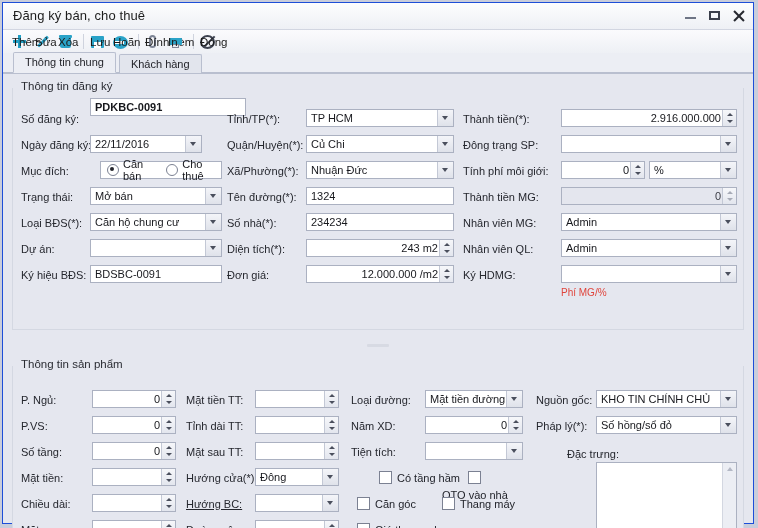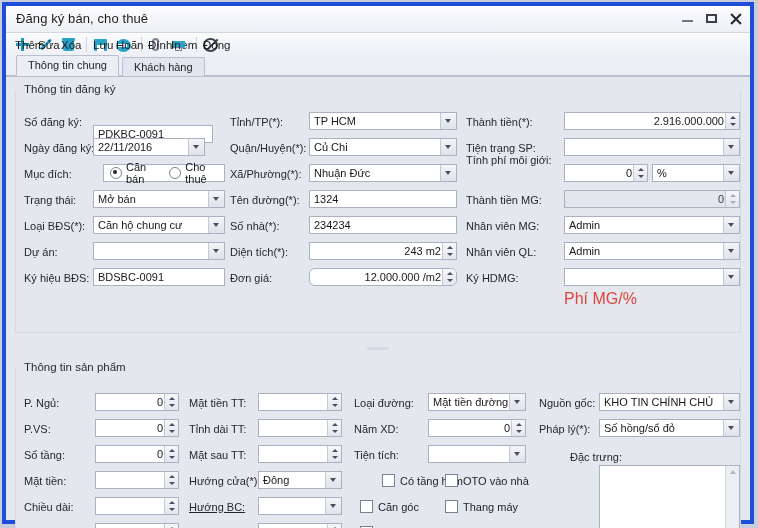--- a/index.html
+++ b/index.html
@@ -4,21 +4,21 @@
 <style>
   html,body{margin:0;padding:0;}
   body{
     width:758px;height:528px;overflow:hidden;
     font-family:"Liberation Sans","DejaVu Sans",sans-serif;
     font-size:11px;color:#1c1c1c;
     background:#c9cddb;
   }
   .window{
     position:absolute;left:2px;top:2px;width:752px;height:522px;
-    background:#eceef4;border:4px solid #1d4ed8;box-sizing:border-box;
+    background:#eceef4;border:1px solid #1d4ed8;box-sizing:border-box;
     display:flex;flex-direction:column;
   }
   
   .titlebar{
     height:26px;flex:0 0 26px;position:relative;
     background:linear-gradient(#fdfdfe,#eef0f5);
     border-bottom:1px solid #d2d6e1;
   }
   .title-text{
     position:absolute;left:10px;top:5px;font-size:13px;color:#1d1d1d;
@@ -128,21 +128,21 @@
     position:absolute;height:18px;box-sizing:border-box;border:1px solid #abb1c1;background:#fff;
     display:flex;align-items:center;padding:0 6px;gap:13px;
   }
   .radio{display:flex;align-items:center;gap:4px;font-size:11px;color:#17181d;cursor:default;}
   .rdot{width:10px;height:10px;border:1px solid #7b8192;border-radius:50%;background:#fff;position:relative;flex:0 0 10px;}
   .radio.on .rdot::after{content:"";position:absolute;left:2px;top:2px;width:4px;height:4px;border-radius:50%;background:#23252c;}
 
   .chk{position:absolute;display:flex;align-items:center;gap:5px;font-size:11px;color:#22242b;cursor:default;white-space:nowrap;}
   .cbox{width:11px;height:11px;border:1px solid #7b8192;background:#fff;flex:0 0 11px;}
 
-  .warn{position:absolute;font-size:16px;color:#e0453c;}
+  .warn{position:absolute;font-size:10px;color:#e0453c;}
 
   .area{
     position:absolute;border:1px solid #abb1c1;background:#fff;box-sizing:border-box;
   }
   .area .sbar{
     position:absolute;right:0;top:0;bottom:0;width:13px;background:#eceef4;border-left:1px solid #d3d7e1;
   }
   .area .sbar::before{
     content:"";position:absolute;left:3.5px;top:4px;
     border-left:3px solid transparent;border-right:3px solid transparent;border-bottom:4px solid #b3b8c5;
@@ -216,21 +216,21 @@
       <div class="group-title">Thông tin đăng ký</div>
 
       <div class="lbl" style="left:9px;top:33px;">Số đăng ký:</div>
       <div class="lbl" style="left:9px;top:59px;">Ngày đăng ký:</div>
       <div class="lbl" style="left:9px;top:85px;">Mục đích:</div>
       <div class="lbl" style="left:9px;top:111px;">Trạng thái:</div>
       <div class="lbl" style="left:9px;top:137px;">Loại BĐS(*):</div>
       <div class="lbl" style="left:9px;top:163px;">Dự án:</div>
       <div class="lbl" style="left:9px;top:189px;">Ký hiệu BĐS:</div>
 
-      <div class="fld" style="left:78px;top:42px;width:120px;">
+      <div class="fld" style="left:78px;top:18px;width:156px;font-weight:bold;">
         <span class="txt">PDKBC-0091</span>
       </div>
       <div class="fld combo" style="left:78px;top:55px;width:112px;">
         <span class="txt">22/11/2016</span>
         <span class="arrow"></span>
       </div>
       <div class="radiogroup" style="left:88px;top:81px;width:122px;">
         <span class="radio on">
           <span class="rdot"></span>
           <span>Căn bán</span>
@@ -279,28 +279,28 @@
       <div class="fld" style="left:294px;top:107px;width:148px;">
         <span class="txt">1324</span>
       </div>
       <div class="fld" style="left:294px;top:133px;width:148px;">
         <span class="txt">234234</span>
       </div>
       <div class="fld spin right" style="left:294px;top:159px;width:148px;">
         <span class="txt">243 m2</span>
         <span class="sp"></span>
       </div>
-      <div class="fld spin right" style="left:294px;top:185px;width:148px;border-radius:6px;">
+      <div class="fld spin right" style="left:294px;top:185px;width:148px;">
         <span class="txt">12.000.000 /m2</span>
         <span class="sp"></span>
       </div>
 
       <div class="lbl" style="left:451px;top:33px;">Thành tiền(*):</div>
-      <div class="lbl" style="left:451px;top:59px;">Tiện trạng SP:</div>
-      <div class="lbl" style="left:451px;top:71px;">Tính phí môi giới:</div>
+      <div class="lbl" style="left:451px;top:59px;">Đông trạng SP:</div>
+      <div class="lbl" style="left:451px;top:85px;">Tính phí môi giới:</div>
       <div class="lbl" style="left:451px;top:111px;">Thành tiền MG:</div>
       <div class="lbl" style="left:451px;top:137px;">Nhân viên MG:</div>
       <div class="lbl" style="left:451px;top:163px;">Nhân viên QL:</div>
       <div class="lbl" style="left:451px;top:189px;">Ký HDMG:</div>
 
       <div class="fld spin right" style="left:549px;top:29px;width:176px;">
         <span class="txt">2.916.000.000</span>
         <span class="sp"></span>
       </div>
       <div class="fld combo" style="left:549px;top:55px;width:176px;">
@@ -420,21 +420,21 @@
       </div>
       <div class="fld combo" style="left:413px;top:84px;width:98px;">
         <span class="txt"></span>
         <span class="arrow"></span>
       </div>
 
       <div class="chk" style="left:355px;top:113px;padding-left:12px;">
         <span class="cbox"></span>
         <span>Có tầng hầm</span>
       </div>
-      <div class="chk" style="left:430px;top:113px;">
+      <div class="chk" style="left:430px;top:113px;flex-direction:column;">
         <span class="cbox"></span>
         <span>OTO vào nhà</span>
       </div>
       <div class="chk" style="left:345px;top:139px;justify-content:space-between;">
         <span class="cbox"></span>
         <span>Căn góc</span>
       </div>
       <div class="chk" style="left:430px;top:139px;">
         <span class="cbox"></span>
         <span>Thang máy</span>

